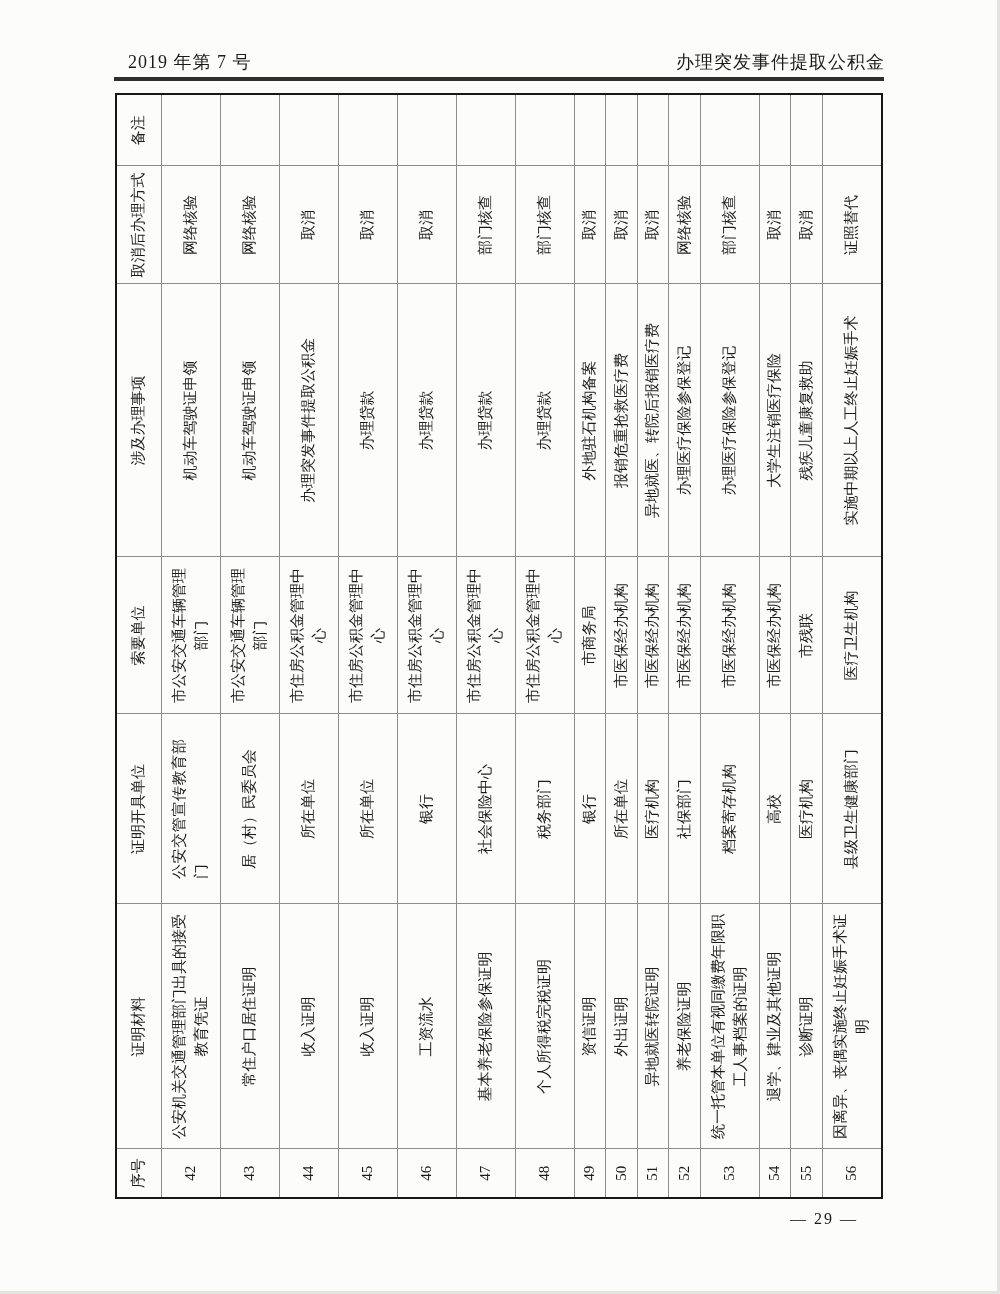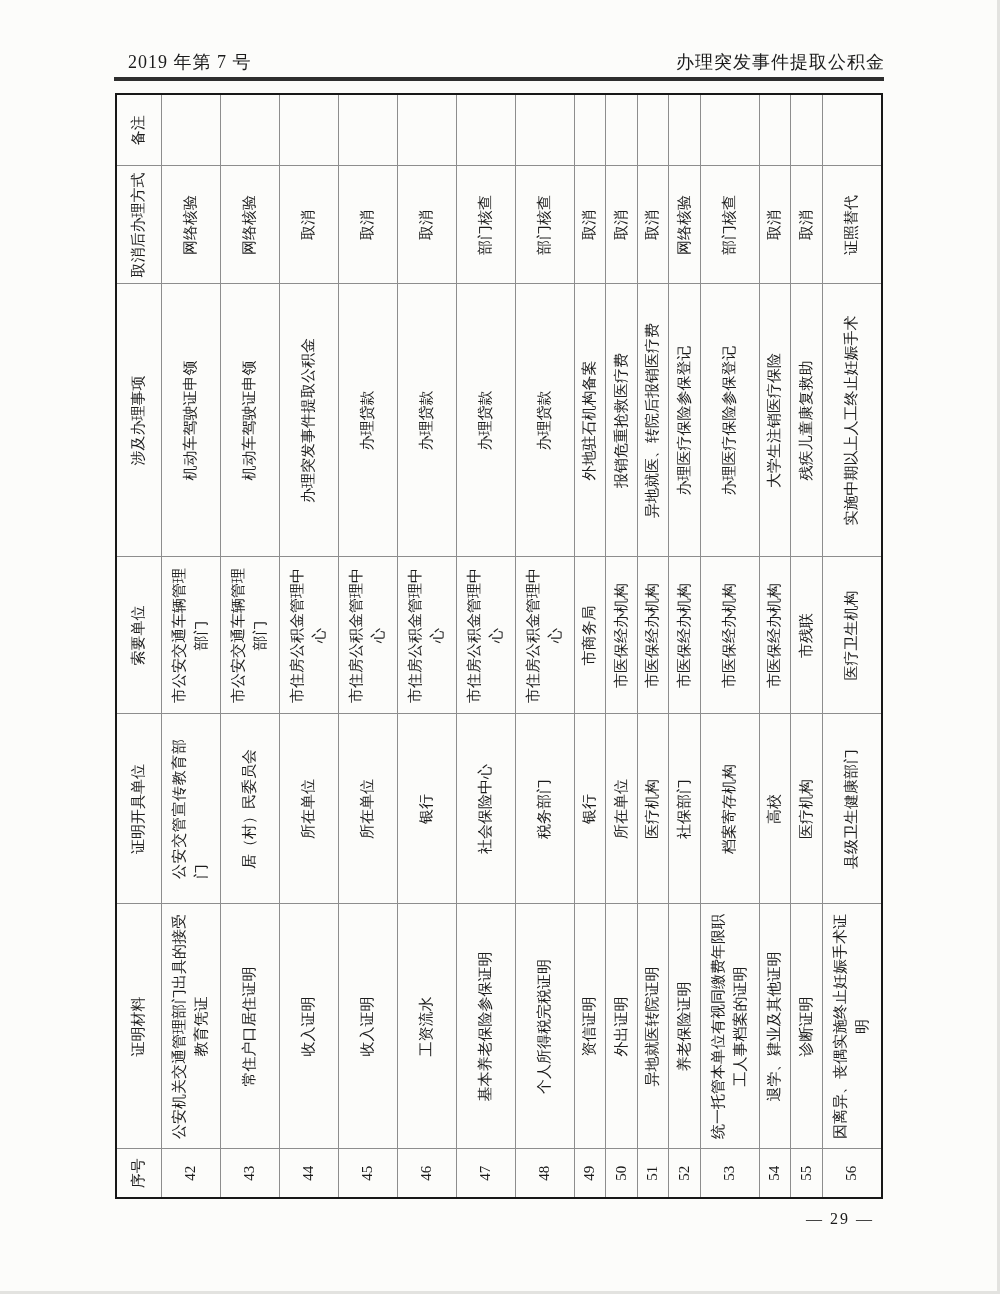--- a/index.html
+++ b/index.html
@@ -24,21 +24,21 @@
   table.gz th, table.gz td{
     border:1px solid #8d8d8d; vertical-align:middle; text-align:center;
     padding:1px 6px; line-height:1.45; font-weight:normal;
     overflow:hidden; word-break:break-all;
   }
   table.gz tr.hrow{height:45px;}
   th.pad-narrow{padding:0 16px;}
   td.wrap{text-align:justify; text-align-last:auto;}
   .w140{display:block; width:140px; margin:0 auto; text-align:justify;}
   
-  .pageno{position:absolute; right:126px; top:1210px; font-size:16px; letter-spacing:2px;}
+  .pageno{position:absolute; right:142px; top:1210px; font-size:16px; letter-spacing:2px;}
 </style>
 </head>
 <body>
 
 <div class="page">
 
   <div class="masthead-issue">2019 年第 7 号</div>
   <div class="masthead-title">办理突发事件提取公积金</div>
   <div class="head-rule"></div>
 

